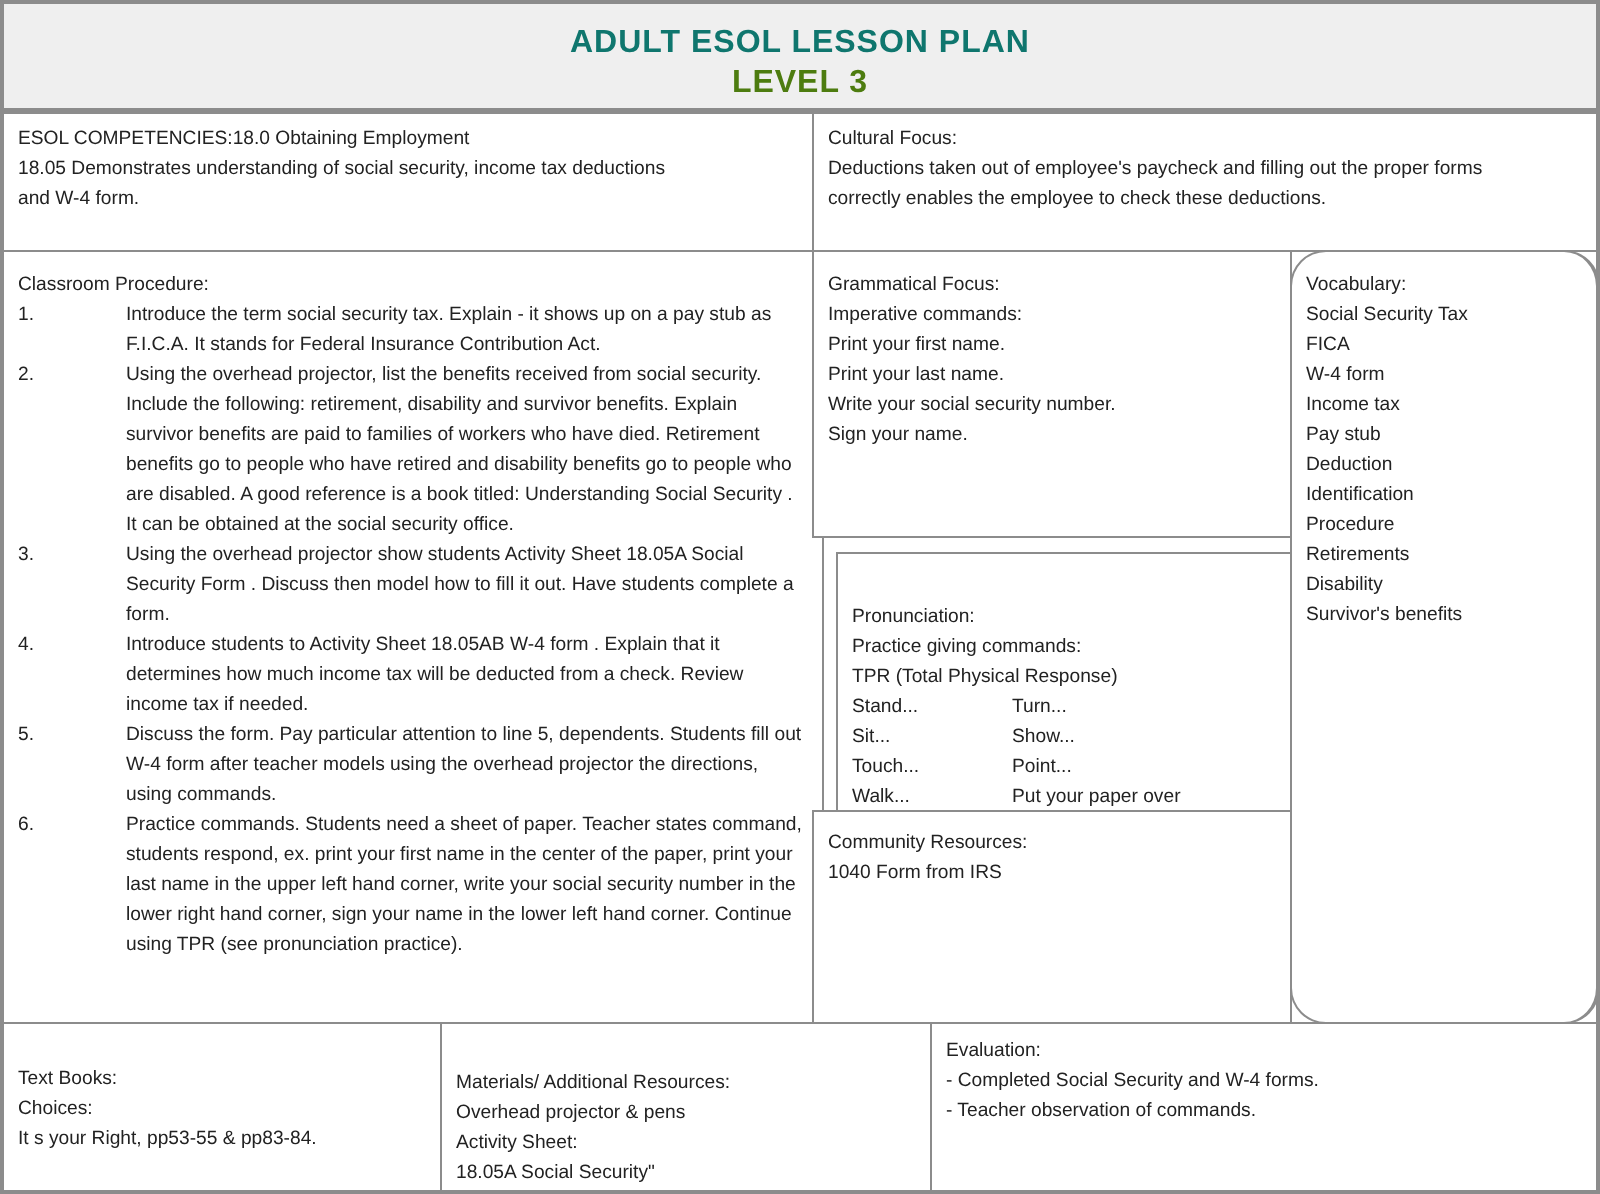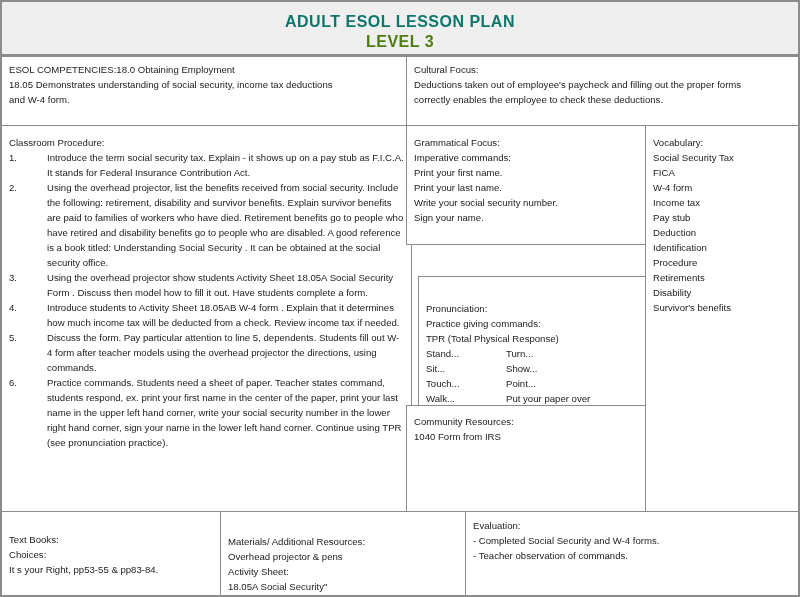--- a/index.html
+++ b/index.html
@@ -6,21 +6,21 @@
   html, body { width: 800px; height: 597px; background: #ffffff; overflow: hidden; }
   body { font-family: "Liberation Sans", sans-serif; color: #222; font-size: 9.6px; position: relative; }
   .frame { position: absolute; left: 0; top: 0; width: 800px; height: 597px; border: 2px solid #8c8c8c; }
   .cell { position: absolute; border: 1px solid #8c8c8c; background: #fff; padding: 5px 7px; line-height: 15px; }
   .header { position: absolute; left: 0; top: 0; width: 800px; height: 56px; background: #efefef; border: 2px solid #8c8c8c; border-bottom: 2px solid #8c8c8c; text-align: center; }
   .header .t1 { font-size: 16px; font-weight: bold; letter-spacing: 0.5px; color: #0f766e; margin-top: 10px; line-height: 20px; }
   .header .t2 { font-size: 16px; font-weight: bold; letter-spacing: 0.5px; color: #4d7c0f; line-height: 20px; }
   .line { display: block; white-space: nowrap; }
   .proc-item { display: flex; }
   .proc-num { width: 38px; flex: none; }
-  .proc-text { flex: 1; white-space: normal; }
+  .proc-text { flex: 1; white-space: normal; margin-left: 16px; }
   .two-col { display: flex; }
   .two-col .c1 { width: 80px; flex: none; }
   .two-col .c2 { flex: 1; }
 </style>
 </head>
 <body>
 
 <div class="frame"></div>
 
 <div class="header">
@@ -60,21 +60,21 @@
   <div class="proc-item">
     <span class="proc-num">5.</span>
     <span class="proc-text">Discuss the form. Pay particular attention to line 5,   dependents. Students fill out W-4 form after teacher models using the overhead projector the directions, using commands.</span>
   </div>
   <div class="proc-item">
     <span class="proc-num">6.</span>
     <span class="proc-text">Practice commands. Students need a sheet of paper.  Teacher states command, students respond, ex. print your first name in the center of the paper, print your last name in the upper left hand corner, write your social security number in the lower right hand corner, sign your name in the lower left hand corner. Continue using TPR (see pronunciation practice).</span>
   </div>
 </div>
 
-<div class="cell" style="left:406px;top:125px;width:240px;height:120px;padding-top:9px;">
+<div class="cell" style="left:406px;top:125px;width:240px;height:144px;padding-top:9px;">
   <span class="line">Grammatical Focus:</span>
   <span class="line">Imperative commands:</span>
   <span class="line">Print your first name.</span>
   <span class="line">Print your last name.</span>
   <span class="line">Write your social security number.</span>
   <span class="line">Sign your name.</span>
 </div>
 
 <div class="cell" style="left:418px;top:256px;width:240px;height:150px;padding-top:24px;margin-top:20px;">
   <span class="line">Pronunciation:</span>
@@ -96,21 +96,21 @@
       <span class="line">Under....</span>
     </div>
   </div>
 </div>
 
 <div class="cell" style="left:406px;top:405px;width:240px;height:107px;padding-top:8px;">
   <span class="line">Community Resources:</span>
   <span class="line">1040 Form from IRS</span>
 </div>
 
-<div class="cell" style="left:645px;top:125px;width:155px;height:387px;border-right:2px solid #8c8c8c;padding-top:9px;">
+<div class="cell" style="left:645px;top:125px;width:155px;height:387px;border-right:2px solid #8c8c8c;padding-top:9px;border-radius:18px;">
   <span class="line">Vocabulary:</span>
   <span class="line">Social Security Tax</span>
   <span class="line">FICA</span>
   <span class="line">W-4 form</span>
   <span class="line">Income tax</span>
   <span class="line">Pay stub</span>
   <span class="line">Deduction</span>
   <span class="line">Identification</span>
   <span class="line">Procedure</span>
   <span class="line">Retirements</span>

